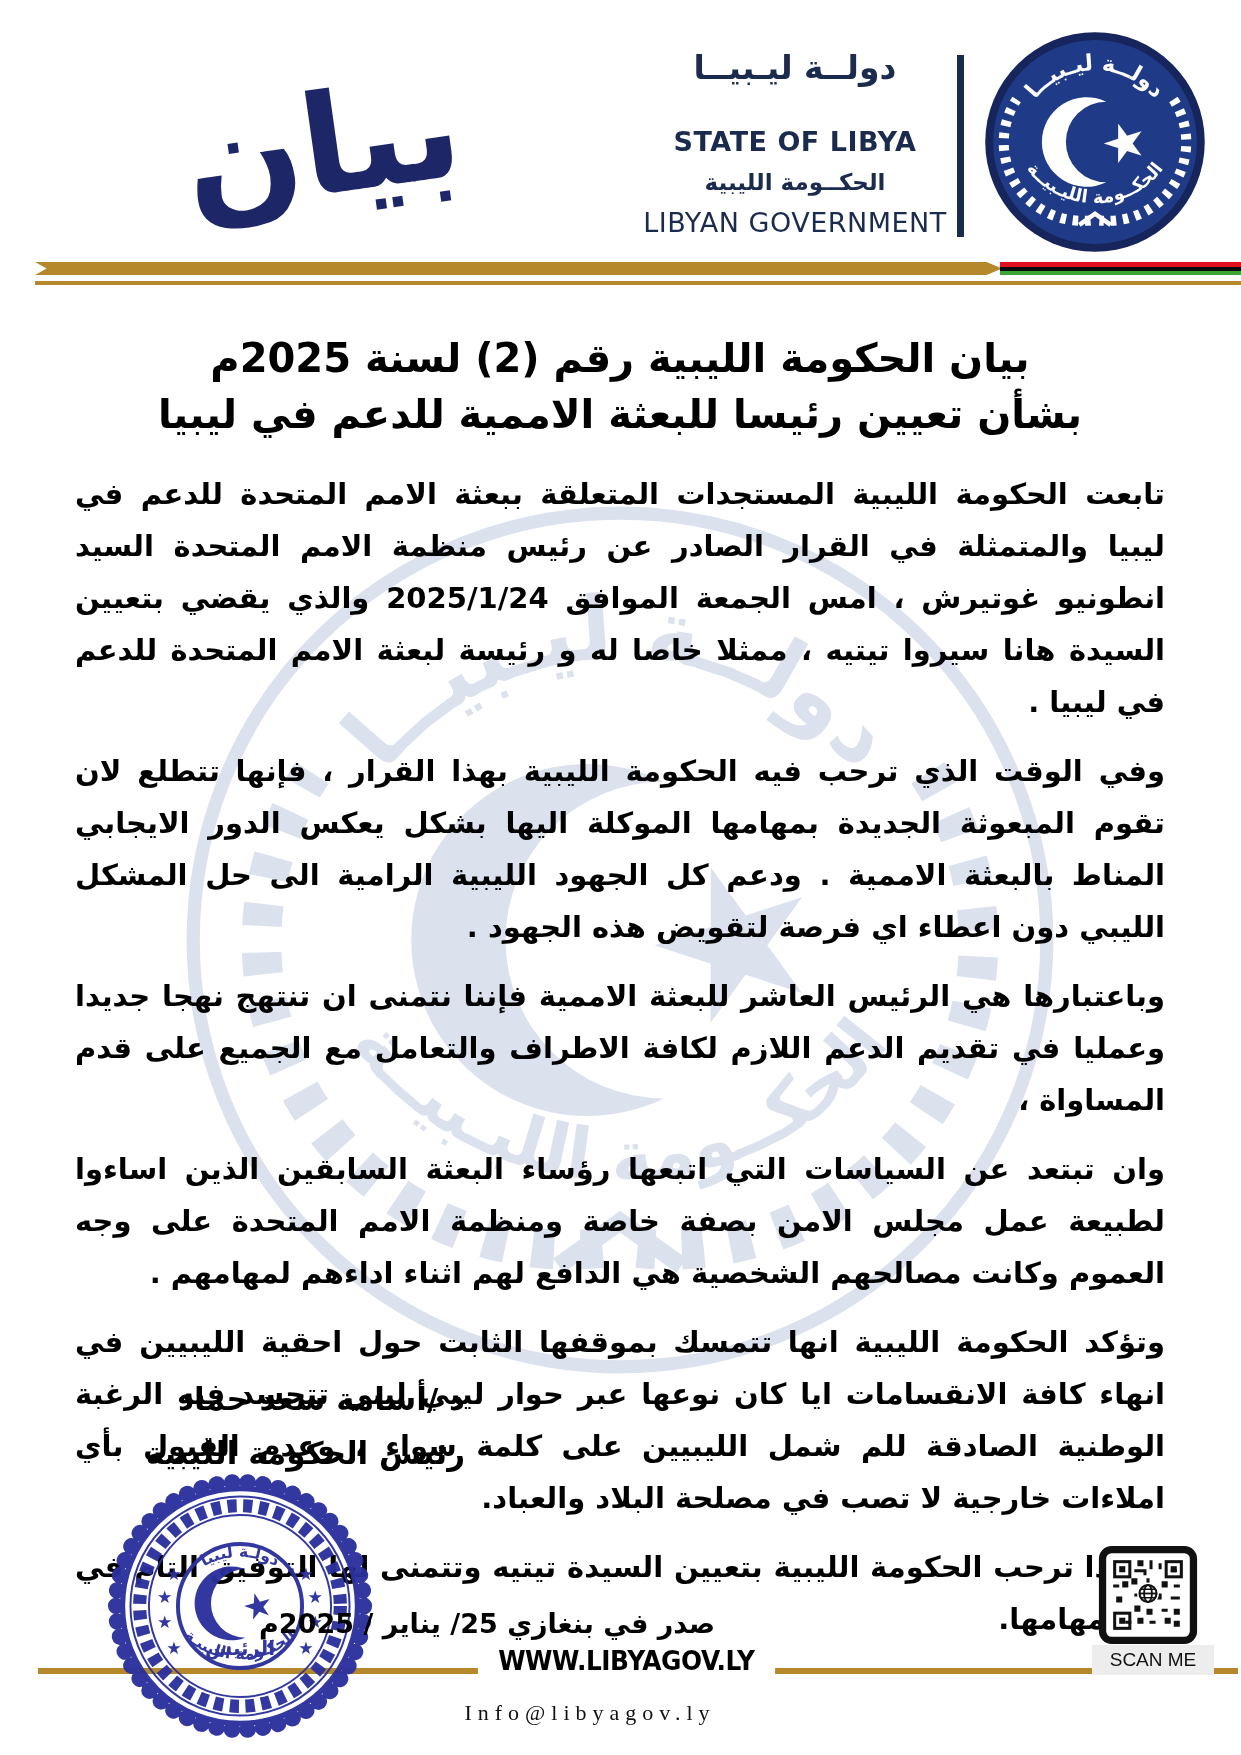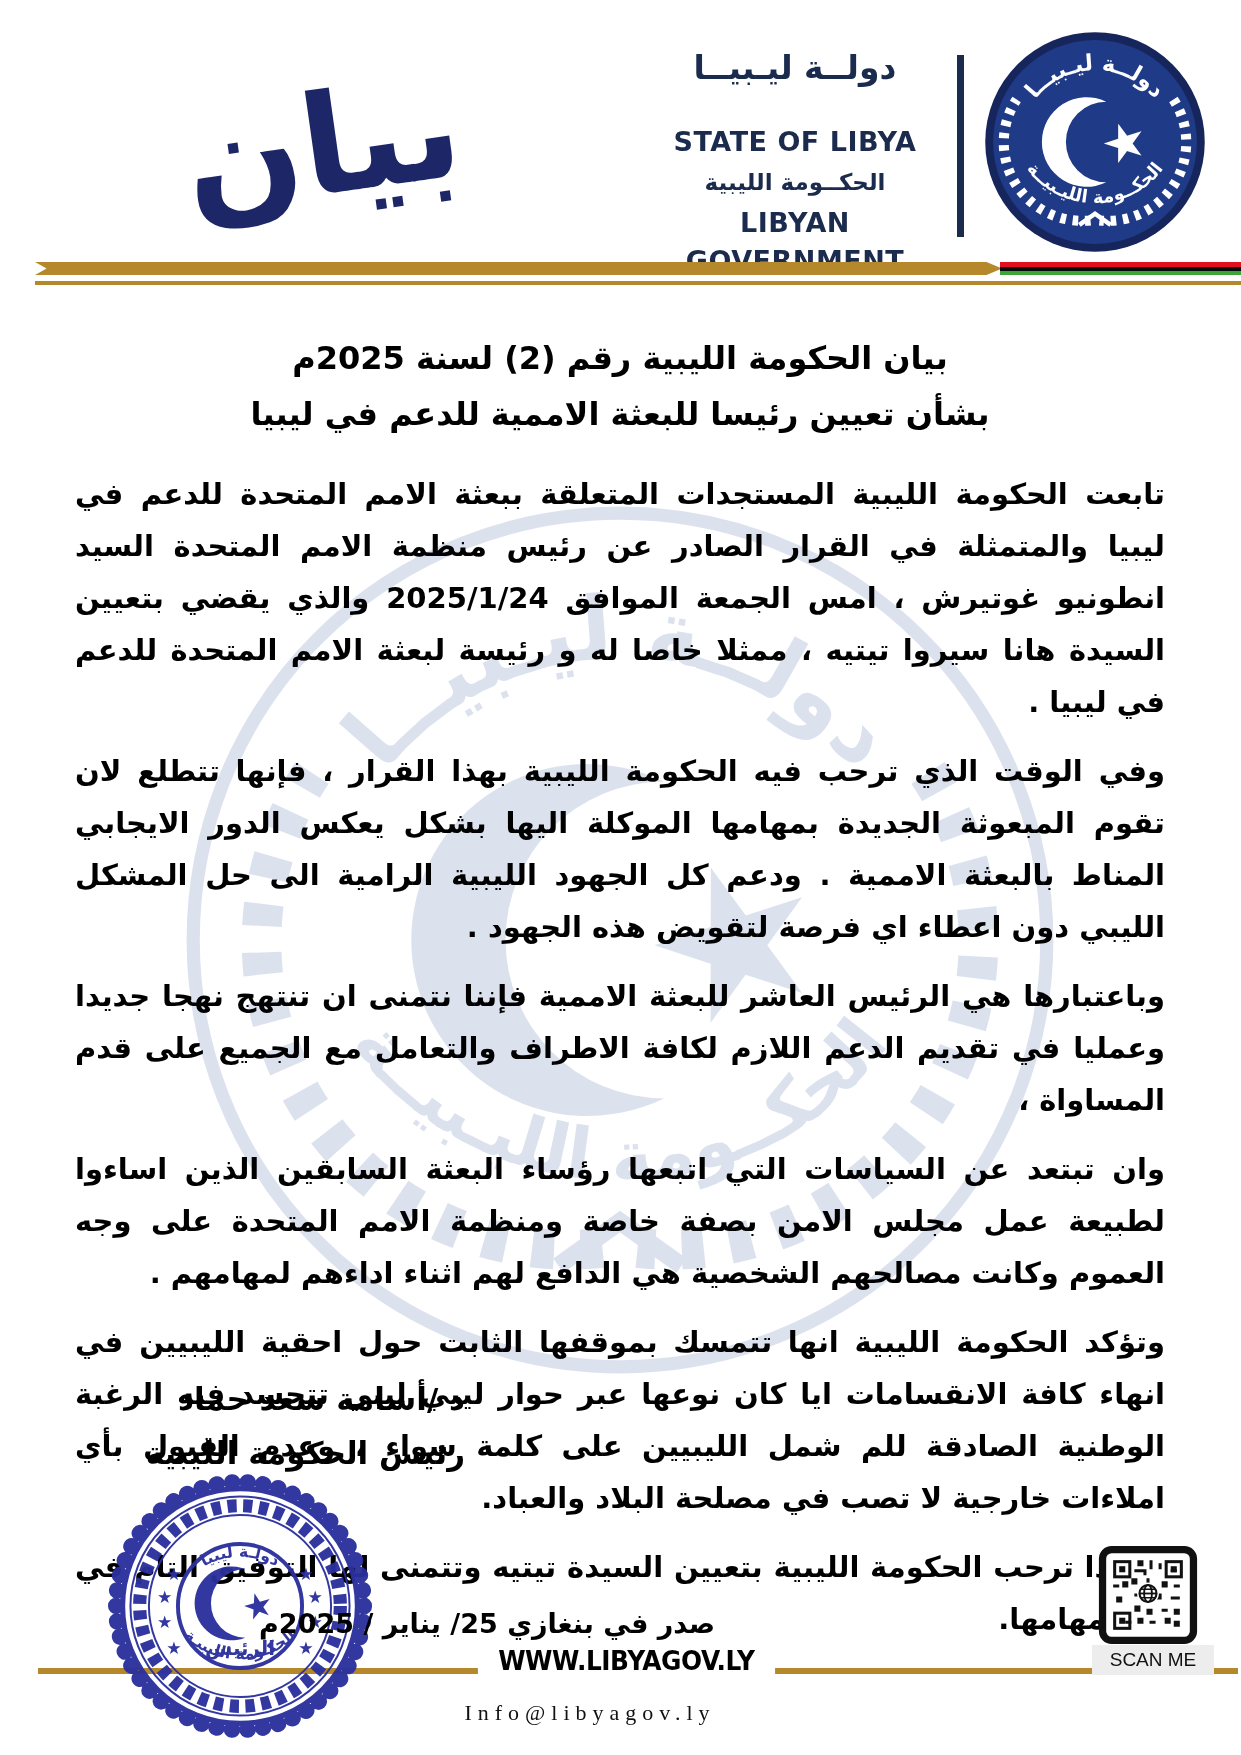--- a/index.html
+++ b/index.html
@@ -14,38 +14,38 @@
     font-size:138px;font-weight:bold;color:#1d2767;
     transform:rotate(-8deg);text-align:center;line-height:210px;
   }
   .head-block{
     position:absolute;left:640px;top:48px;width:310px;text-align:center;
     color:#1b2b4d;
   }
   .head-ar1{font-size:33px;font-weight:bold;line-height:40px;}
   .head-en1{font-size:27px;font-weight:bold;letter-spacing:.5px;line-height:36px;margin-top:36px;}
   .head-ar2{font-size:23px;font-weight:bold;line-height:44px;}
-  .head-en2{font-size:27px;font-weight:bold;letter-spacing:.5px;line-height:38px;}
+  .head-en2{font-size:27px;font-weight:normal;letter-spacing:.5px;line-height:38px;}
   .head-vline{position:absolute;left:957px;top:55px;width:7px;height:182px;background:#1b2b4d;}
   .logo-wrap{position:absolute;left:983px;top:30px;width:224px;height:224px;}
   
   .bar-gold{
     position:absolute;left:35px;top:262px;width:967px;height:13px;background:#b5892b;
     clip-path:polygon(0 0,98.4% 0,100% 50%,98.4% 100%,0 100%,1.2% 50%);
   }
   .bar-flag{position:absolute;left:1000px;top:262px;width:241px;height:13px;display:flex;flex-direction:column;}
   .bar-flag .red{height:5px;background:#e01020;}
   .bar-flag .blk{height:4px;background:#0a0a0a;}
   .bar-flag .grn{height:4px;background:#3da535;}
   .bar-thin{position:absolute;left:35px;top:281px;width:1206px;height:4px;background:#b5892b;}
   
   .watermark{position:absolute;left:180px;top:500px;width:880px;height:880px;color:#c7d0e4;opacity:.62;}
   
   .content{position:absolute;left:75px;top:330px;width:1090px;}
-  .doc-title{ text-align:center;font-weight:bold;font-size:32px;line-height:56px;margin:0 0 26px 0;}
+  .doc-title{ text-align:center;font-weight:bold;font-size:40px;line-height:56px;margin:0 0 26px 0;}
   .doc-title div{white-space:nowrap;}
   .body-text p{
     direction:rtl;text-align:justify;text-align-last:right;
     font-size:29px;font-weight:bold;line-height:52px;margin:0 0 17px 0;
   }
   .signature{
     position:absolute;left:85px;top:1372px;width:380px;
     font-size:31px;font-weight:bold;line-height:54px;direction:rtl;
   }
   

